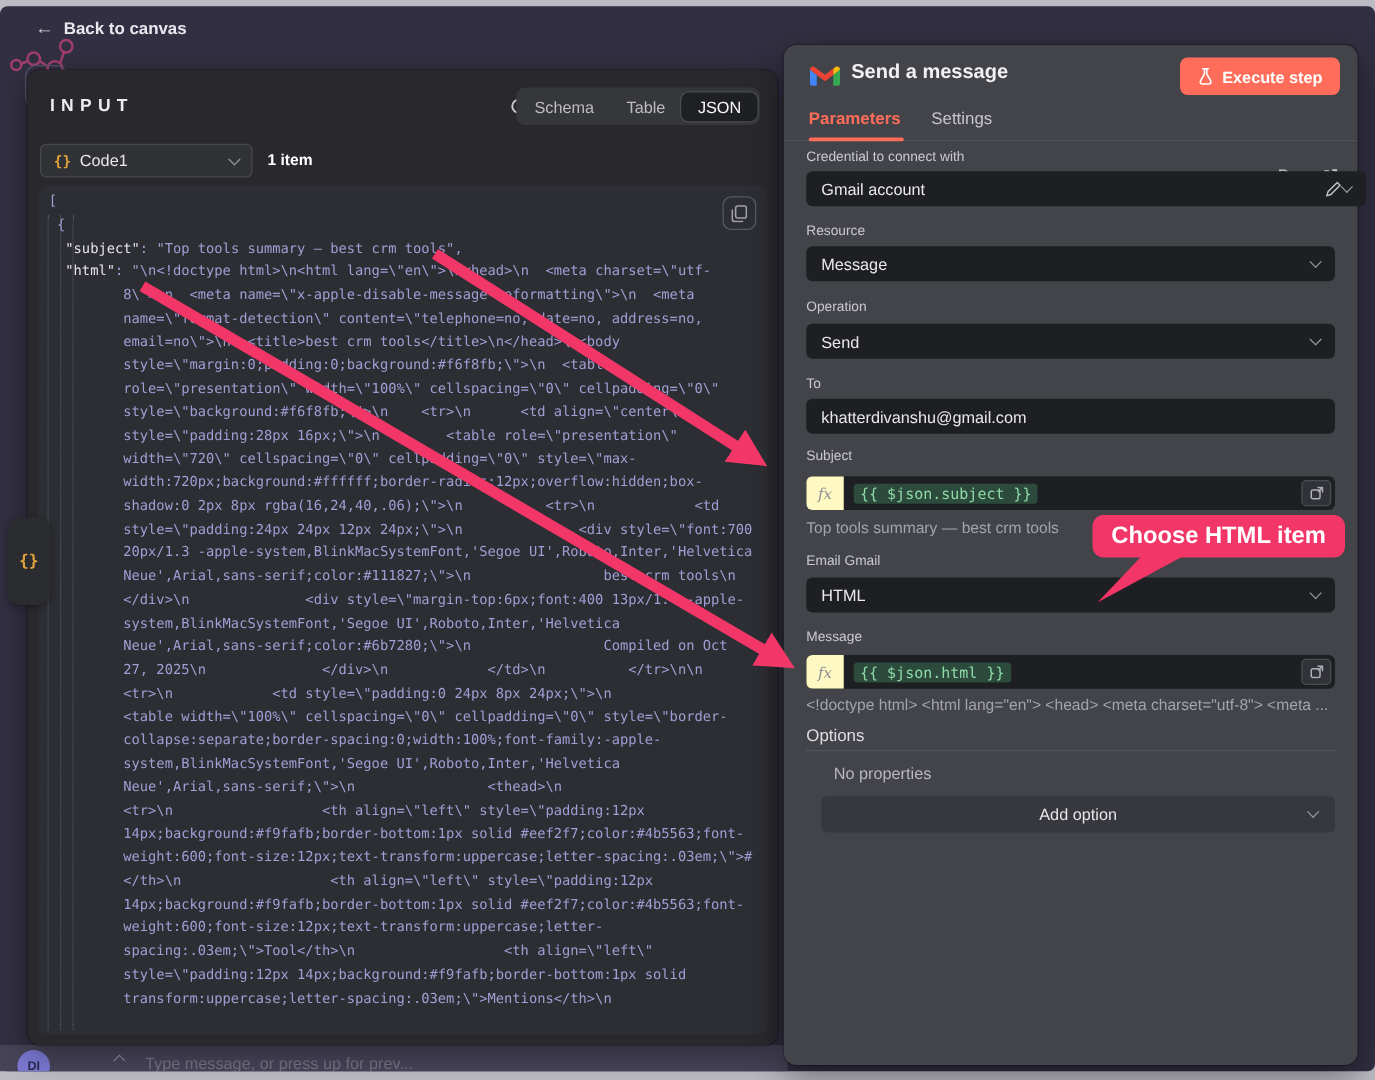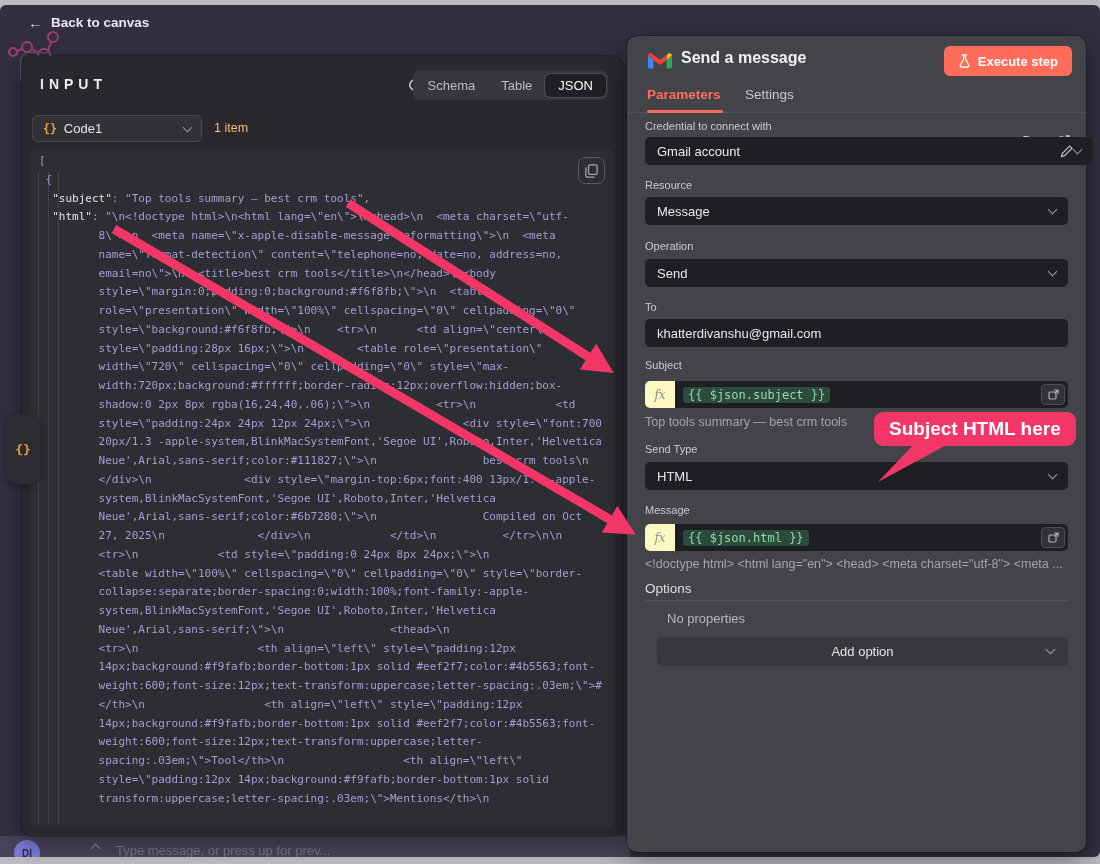--- a/index.html
+++ b/index.html
@@ -25,21 +25,21 @@
   .input-panel { position:absolute; left:22px; top:56px; width:600px; height:780px; background:#29292d; border-radius:10px; z-index:10; box-shadow:0 0 0 1px rgba(0,0,0,.25), 0 8px 24px rgba(0,0,0,.35); }
   .input-title { position:absolute; left:18px; top:20px; color:#ececf1; font-size:14px; font-weight:700; letter-spacing:5px; }
   .search-btn { position:absolute; left:382px; top:18px; width:24px; height:24px; display:flex; align-items:center; justify-content:center; cursor:pointer; }
   .seg { position:absolute; right:14px; top:14px; height:30px; background:#36373b; border-radius:7px; display:flex; align-items:center; padding:2px; }
   .seg .tab { padding:4px 13px; font-size:13px; color:#bcbcc3; border-radius:6px; cursor:pointer; }
   .seg .tab.active { background:#1f2023; color:#fafafa; box-shadow:0 0 0 1px #4b4c51; }
   .src-select { position:absolute; left:10px; top:59px; width:170px; height:27px; background:#313236; border:1px solid #47484d; border-radius:5px; display:flex; align-items:center; gap:7px; padding:0 10px; cursor:pointer; }
   .src-select .braces { color:#e2a33c; font-size:11.5px; font-weight:700; font-family:"DejaVu Sans Mono", monospace; }
   .src-select .name { color:#e7e7ec; font-size:13px; flex:1; }
   .chev { width:7px; height:7px; border-right:1.6px solid #9a9aa2; border-bottom:1.6px solid #9a9aa2; transform:rotate(45deg); margin-top:-3px; }
-  .item-count { position:absolute; left:192px; top:65px; font-size:12.5px; color:#fdba74; }
+  .item-count { position:absolute; left:192px; top:65px; font-size:12.5px; color:#ffffff;font-weight:bold; }
 
   .code-area { position:absolute; left:8px; top:92px; width:584px; height:680px; background:#2d2e33; border-radius:8px; overflow:hidden; }
   .copy-btn { position:absolute; right:9px; top:9px; width:27px; height:27px; border:1px solid #5a5b61; border-radius:7px; display:flex; align-items:center; justify-content:center; cursor:pointer; background:#2d2e33; z-index:3; }
   .guide { position:absolute; top:24px; bottom:4px; border-left:1px dotted #56575e; }
   .code-lines { position:absolute; left:9px; top:4px; right:4px; font-family:"DejaVu Sans Mono", monospace; font-size:11px; line-height:18.75px; color:#a29dd4; }
   .code-lines div { white-space:pre; }
   .code-lines .k { color:#e4e2f1; }
 
   
   .handle { position:absolute; left:6px; top:414px; width:34px; height:70px; background:#2b2c30; border-radius:10px; z-index:11; display:flex; align-items:center; justify-content:center; color:#e2a33c; font-family:"DejaVu Sans Mono", monospace; font-size:13px; font-weight:700; box-shadow:0 2px 6px rgba(0,0,0,.3); cursor:grab; }
@@ -248,21 +248,21 @@
           </div>
         <div class="exp-open">
           <svg width="11" height="11" viewBox="0 0 11 11">
               <rect x="1" y="3" width="7" height="7" rx="1.2" fill="none" stroke="#b0b0b7" stroke-width="1.2"></rect>
               <path d="M6 1h4v4M10 1L6.5 4.5" fill="none" stroke="#b0b0b7" stroke-width="1.2"></path>
             </svg>
         </div>
       </div>
       <div class="f-preview" style="top:302px;">Top tools summary — best crm tools</div>
 
-      <div class="f-label" style="top:330px;">Send Type</div>
+      <div class="f-label" style="top:330px;">Email Gmail</div>
       <div class="f-select" style="top:349px;">
         <span>HTML</span>
           <span class="chev"></span>
       </div>
 
       <div class="f-label" style="top:391px;">Message</div>
       <div class="exp-field" style="top:411px;">
         <div class="fx-box">fx</div>
         <div class="exp-val">
             <span class="exp-chip">{{ $json.html }}</span>
@@ -292,14 +292,14 @@
         <path d="M0 0 L10 5 L0 10 z" fill="#f23768"></path>
       </marker>
     </defs>
     <line x1="348" y1="203" x2="606" y2="368" stroke="#f23768" stroke-width="9" marker-end="url(#ah)"></line>
     <line x1="114" y1="229" x2="628" y2="530" stroke="#f23768" stroke-width="9" marker-end="url(#ah)"></line>
   </svg>
 
   <svg class="callout-tail" width="100" height="48" viewBox="0 0 100 48">
     <polygon points="56,4 92,4 18,44" fill="#f23768"></polygon>
   </svg>
-  <div class="callout">Subject HTML here</div>
+  <div class="callout">Choose HTML item</div>
 </div>
 
 </body></html>

